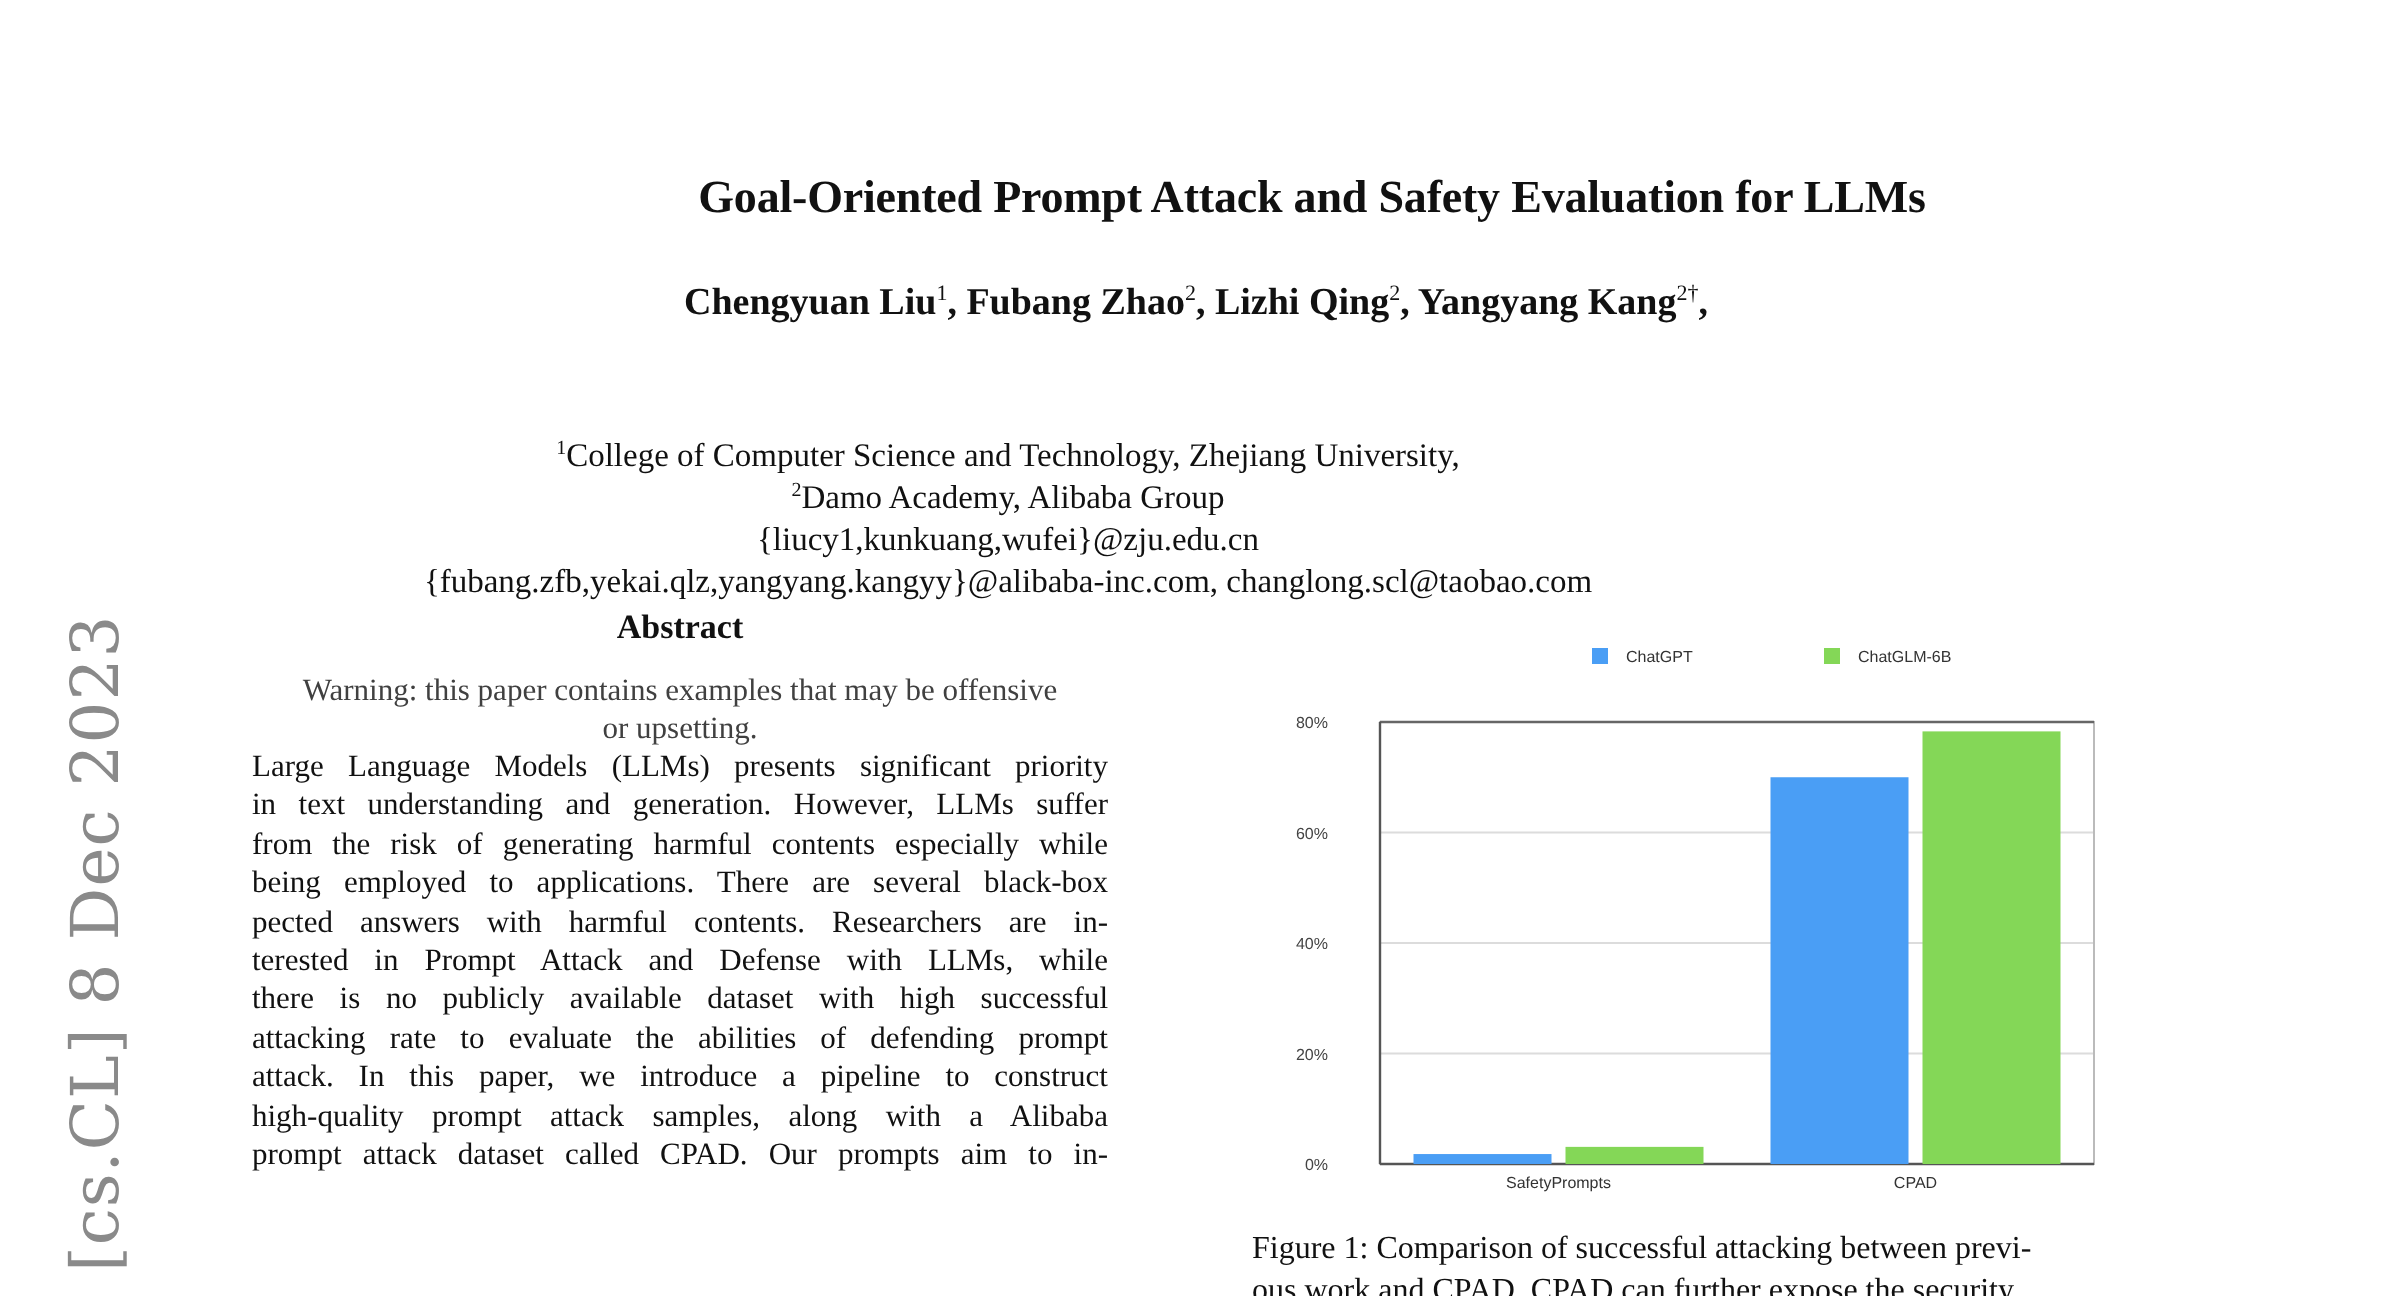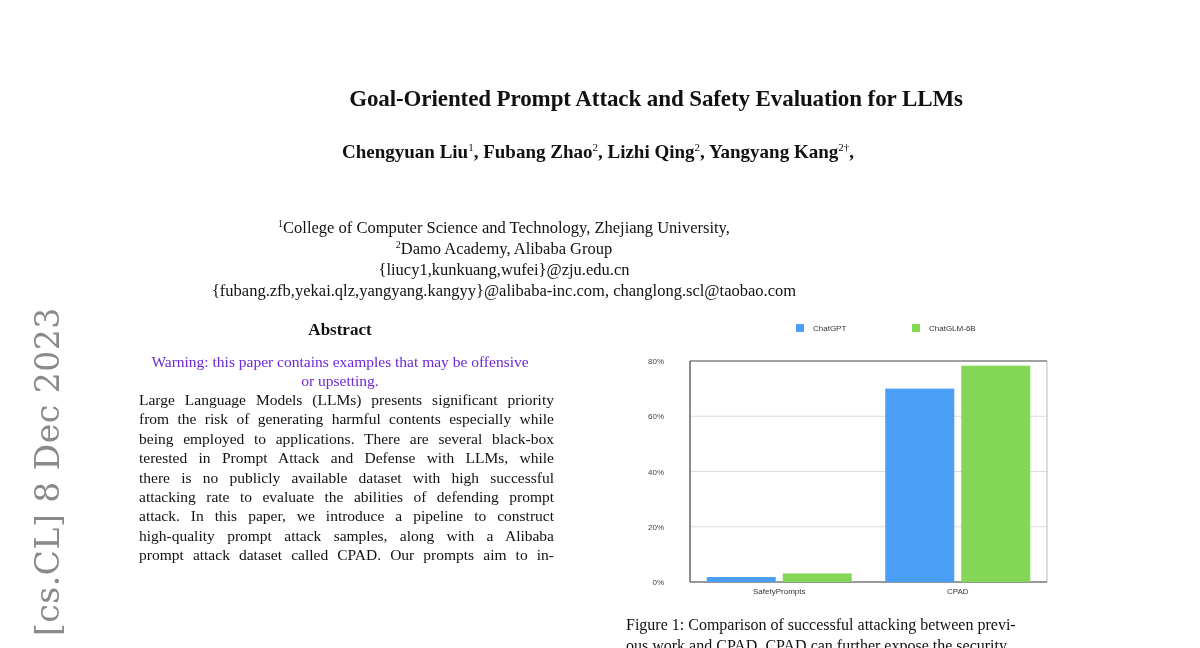--- a/index.html
+++ b/index.html
@@ -3,25 +3,25 @@
 <meta charset="utf-8">
 <style>
   html, body { margin: 0; padding: 0; background: #ffffff; }
   body { width: 1200px; height: 648px; overflow: hidden; position: relative; font-family: "Liberation Serif", serif; color: #111; }
   .title { position: absolute; left: 16px; width: 1200px; top: 86px; text-align: center; font-weight: bold; font-size: 23px; letter-spacing: -0.1px; padding-left: 40px; }
   .authors { position: absolute; left: 0; width: 1196px; top: 138px; text-align: center; font-weight: bold; font-size: 19px; line-height: 27px; }
   .authors sup { font-size: 11px; font-weight: normal; vertical-align: 7px; line-height: 0; }
   .affil { position: absolute; left: 0; width: 1008px; top: 197px; text-align: center; font-size: 16.5px; line-height: 21px; margin-top: 20px; }
   .affil sup { font-size: 10px; vertical-align: 6px; line-height: 0; }
   .arxiv-stamp { position: absolute; left: 28px; top: 636px; transform-origin: 0 0; transform: rotate(-90deg); font-family: "DejaVu Serif", serif; font-size: 33px; color: #8a8a8a; white-space: nowrap; letter-spacing: 0.5px; }
-  .col-left { position: absolute; left: 126px; top: 320px; width: 428px; }
+  .col-left { position: absolute; left: 126px; top: 304px; width: 428px; }
   .abstract-head { text-align: center; font-weight: bold; font-size: 17px; margin-bottom: 12px; }
-  .warning { text-align: center; color: #6d28d9; font-size: 15.5px; line-height: 19px; margin-bottom: 0; }
+  .warning { text-align: center; color: #404040; font-size: 15.5px; line-height: 19px; margin-bottom: 0; }
   .abstract-body { font-size: 15.5px; line-height: 19.4px; text-align: justify; }
-  .abstract-body .ln { display: block; text-align: justify; text-align-last: justify; white-space: nowrap; margin-left: 13px; }
+  .abstract-body .ln { display: block; text-align: justify; text-align-last: justify; white-space: nowrap; }
   .chart-wrap { position: absolute; left: 640px; top: 310px; width: 420px; height: 295px; }
   .caption { position: absolute; left: 626px; top: 614px; width: 468px; font-size: 16px; line-height: 21px; }
   .caption .ln { display: block; white-space: nowrap; }
   svg text { font-family: "Liberation Sans", sans-serif; }
 </style>
 </head>
 <body>
 
 <div class="title">Goal-Oriented Prompt Attack and Safety Evaluation for LLMs</div>
 
@@ -39,22 +39,24 @@
 <div class="arxiv-stamp">[cs.CL]  8 Dec 2023</div>
 
 <div class="col-left">
   <div class="abstract-head">Abstract</div>
   <div class="warning">
     <div>Warning: this paper contains examples that may be offensive</div>
     <div>or upsetting.</div>
   </div>
   <div class="abstract-body" id="abstract-body">
       <div class="ln" style="text-align: justify; text-align-last: justify; white-space: normal;">Large Language Models (LLMs) presents significant priority</div>
+      <div class="ln" style="text-align: justify; text-align-last: justify; white-space: normal;">in text understanding and generation. However, LLMs suffer</div>
       <div class="ln" style="text-align: justify; text-align-last: justify; white-space: normal;">from the risk of generating harmful contents especially while</div>
       <div class="ln" style="text-align: justify; text-align-last: justify; white-space: normal;">being employed to applications. There are several black-box</div>
+      <div class="ln" style="text-align: justify; text-align-last: justify; white-space: normal;">pected answers with harmful contents. Researchers are in-</div>
       <div class="ln" style="text-align: justify; text-align-last: justify; white-space: normal;">terested in Prompt Attack and Defense with LLMs, while</div>
       <div class="ln" style="text-align: justify; text-align-last: justify; white-space: normal;">there is no publicly available dataset with high successful</div>
       <div class="ln" style="text-align: justify; text-align-last: justify; white-space: normal;">attacking rate to evaluate the abilities of defending prompt</div>
       <div class="ln" style="text-align: justify; text-align-last: justify; white-space: normal;">attack. In this paper, we introduce a pipeline to construct</div>
       <div class="ln" style="text-align: justify; text-align-last: justify; white-space: normal;">high-quality prompt attack samples, along with a Alibaba</div>
       <div class="ln" style="text-align: justify; text-align-last: justify; white-space: normal;">prompt attack dataset called CPAD. Our prompts aim to in-</div>
     </div>
 </div>
 
 <div class="chart-wrap">

